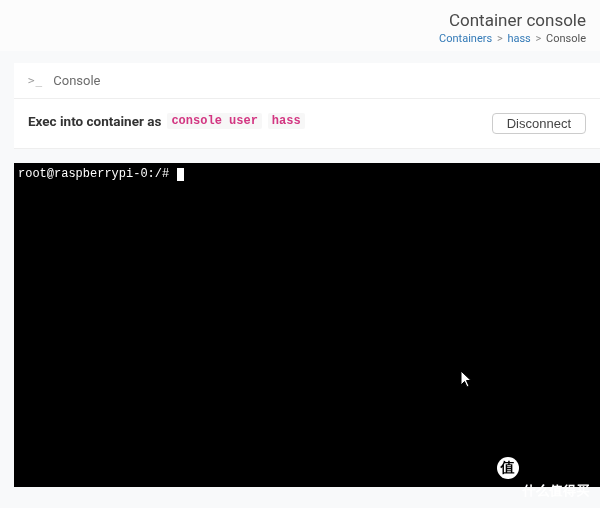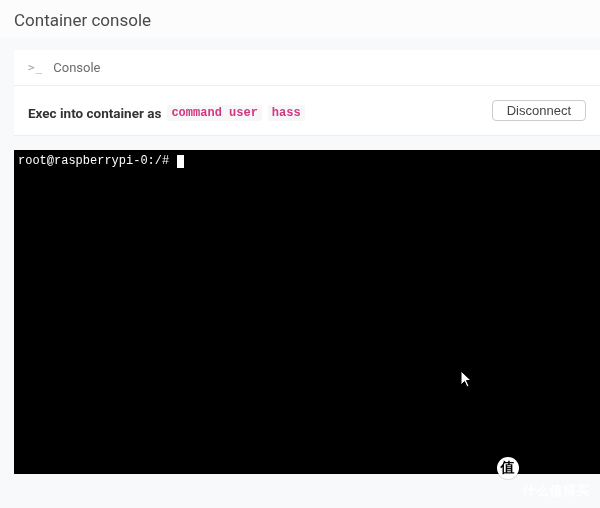--- a/index.html
+++ b/index.html
@@ -7,20 +7,21 @@
       font-family: -apple-system, BlinkMacSystemFont, "Segoe UI", Roboto, sans-serif;
       background: #f8f9fa;
       width: 600px;
       height: 508px;
       overflow: hidden;
       position: relative;
     }
     .header {
       padding: 10px 14px 6px;
       background: #fcfcfc;
+      text-align: right;
     }
     .page-title {
       font-size: 17px;
       font-weight: 400;
       color: #4a4a4a;
       margin-bottom: 2px;
     }
     .breadcrumb {
       font-size: 11px;
       color: #666;
@@ -43,21 +44,21 @@
     }
     .prompt-icon {
       font-family: monospace;
       font-size: 11px;
       color: #999;
       letter-spacing: 1px;
     }
     .exec-bar {
       padding: 14px 14px;
       display: flex;
-      align-items: flex-end;
+      align-items: flex-start;
       gap: 6px;
       font-size: 13.5px;
       color: #333;
       font-weight: 700;
       border-bottom: 1px solid #eee;
     }
     .code-pill {
       font-family: "Courier New", monospace;
       color: #d33682;
       background: #f7f7f7;
@@ -132,30 +133,37 @@
       font-size: 13px;
       letter-spacing: 0.5px;
       margin-top: 47px;
     }
   </style>
 </head>
 <body>
 
 <div class="header">
   <h1 class="page-title">Container console</h1>
+  <div class="breadcrumb">
+    <a href="#">Containers</a>
+    <span class="sep">&gt;</span>
+    <a href="#">hass</a>
+    <span class="sep">&gt;</span>
+    <span class="current">Console</span>
+  </div>
 </div>
 
 <div class="panel">
   <div class="panel-header">
     <span class="prompt-icon">&gt;_</span>
     <span>Console</span>
   </div>
   <div class="exec-bar">
     <span>Exec into container as</span>
-    <span class="code-pill">command user</span>
+    <span class="code-pill">console user</span>
     <span class="code-pill">hass</span>
     <button class="disconnect-btn">Disconnect</button>
   </div>
 </div>
 
 <div class="terminal-wrap">
   <div class="terminal"><span>root@raspberrypi-0:/#</span> <span class="term-cursor"></span></div>
 </div>
 
 <svg class="mouse-cursor" width="16" height="20" viewBox="0 0 16 20">

